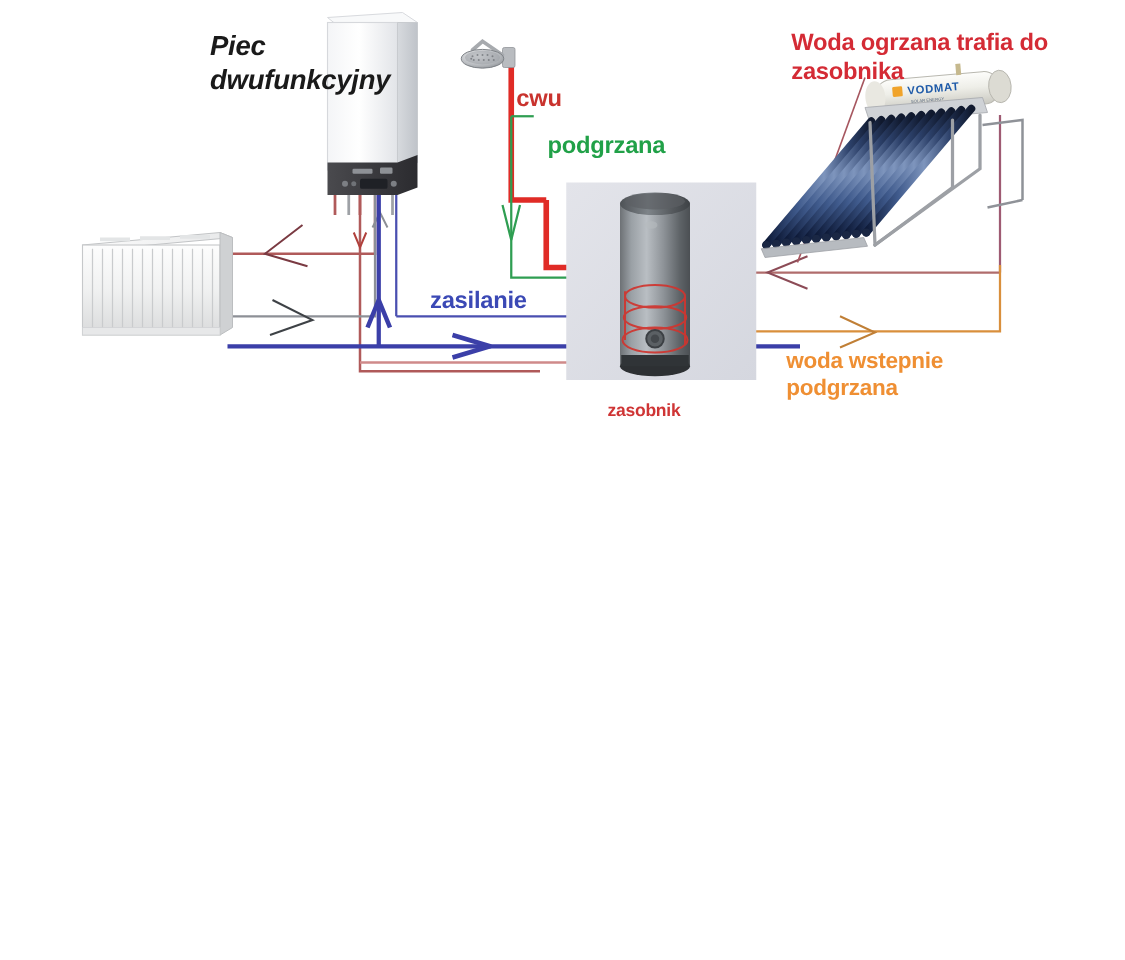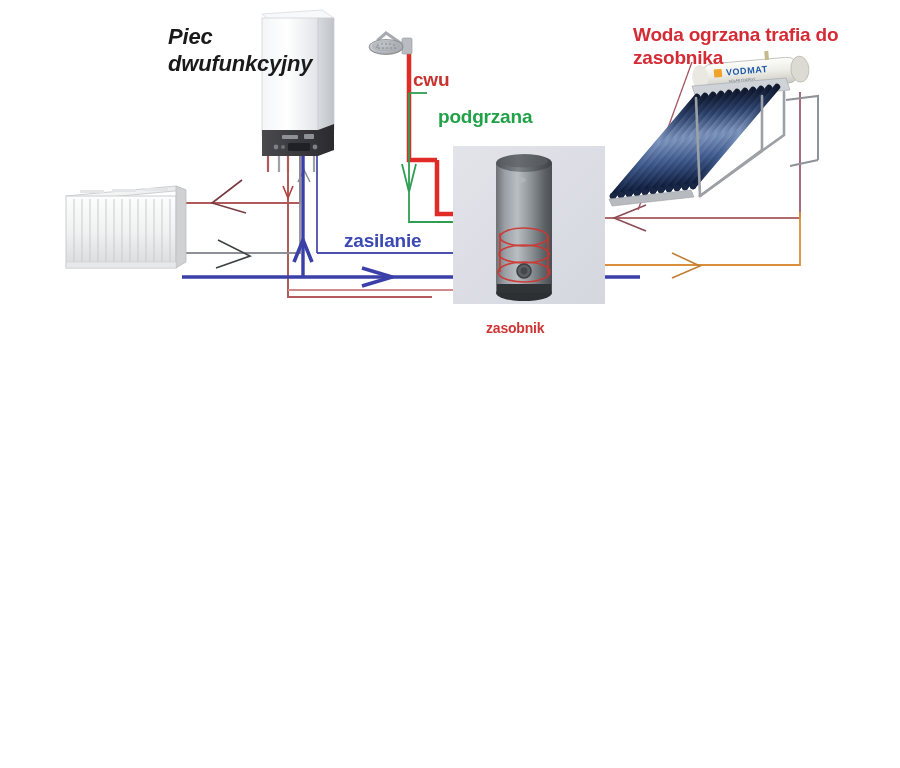--- a/index.html
+++ b/index.html
@@ -379,14 +379,16 @@
 
 <div class="lbl" id="label-cyrkulacja">podgrzana</div>
 
 <div class="lbl" id="label-zasilanie">zasilanie</div>
 
 <div class="lbl" id="label-zasobnik">zasobnik</div>
 
 <div class="lbl" id="label-woda-ogrzana">Woda ogrzana trafia do
 zasobnika</div>
 
+<div class="lbl" id="label-woda-wstepnie">woda wstepnie
+podgrzana</div>
 
 </div>
 
 </body></html>

